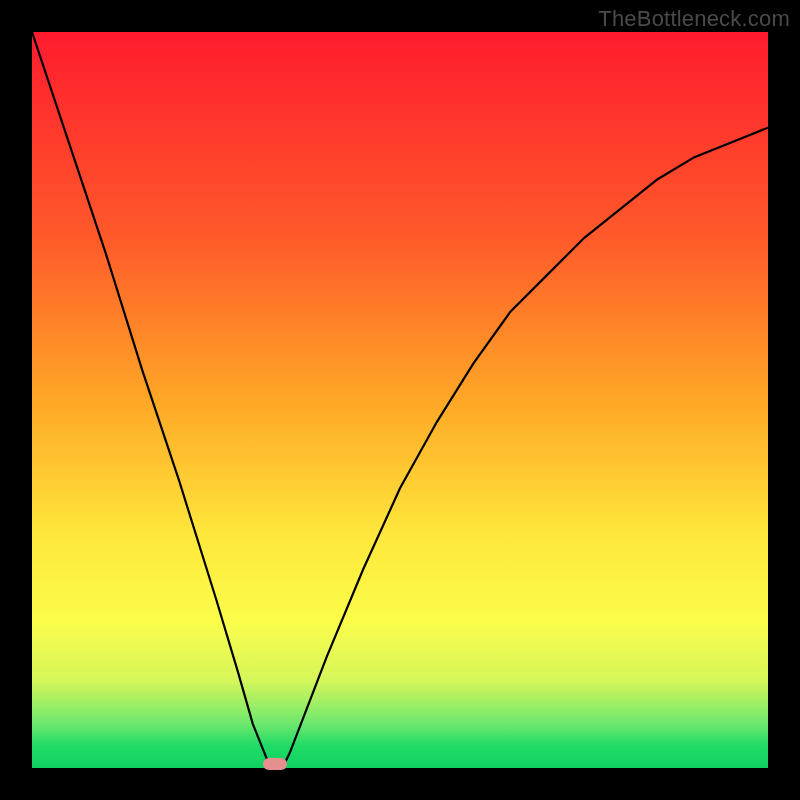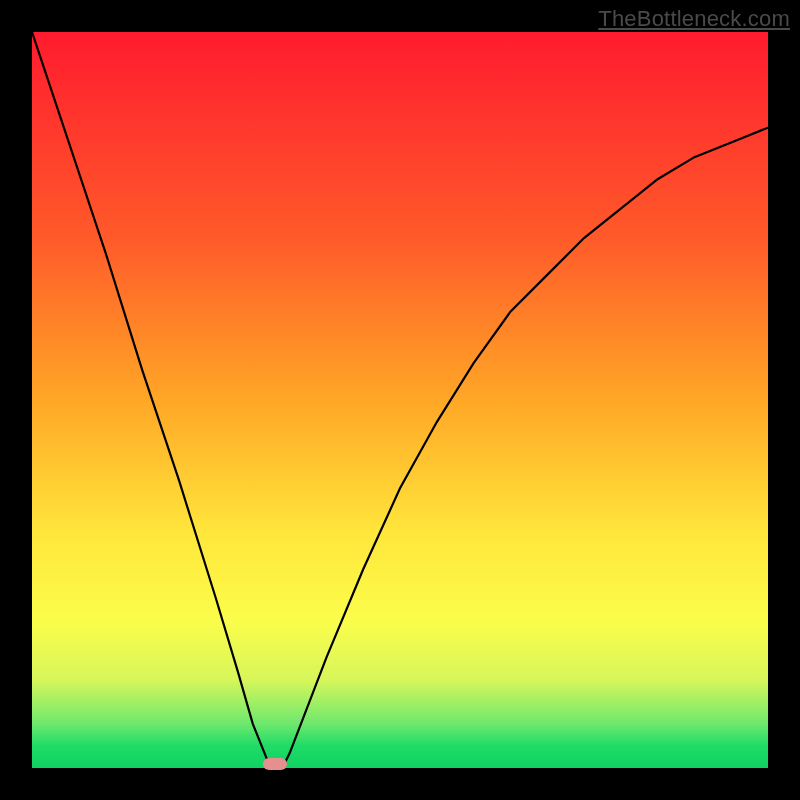--- a/index.html
+++ b/index.html
@@ -38,21 +38,20 @@
   }
   .watermark {
     position: absolute;
     top: 6px;
     right: 10px;
     color: #4a4a4a;
     font-size: 22px;
     font-weight: 500;
     letter-spacing: 0.2px;
     user-select: none;
-    text-decoration: underline;
   }
   .marker {
     position: absolute;
     width: 24px;
     height: 12px;
     border-radius: 6px;
     background: #e58f8f;
     transform: translate(-50%, -50%);
   }
   svg.curve {

